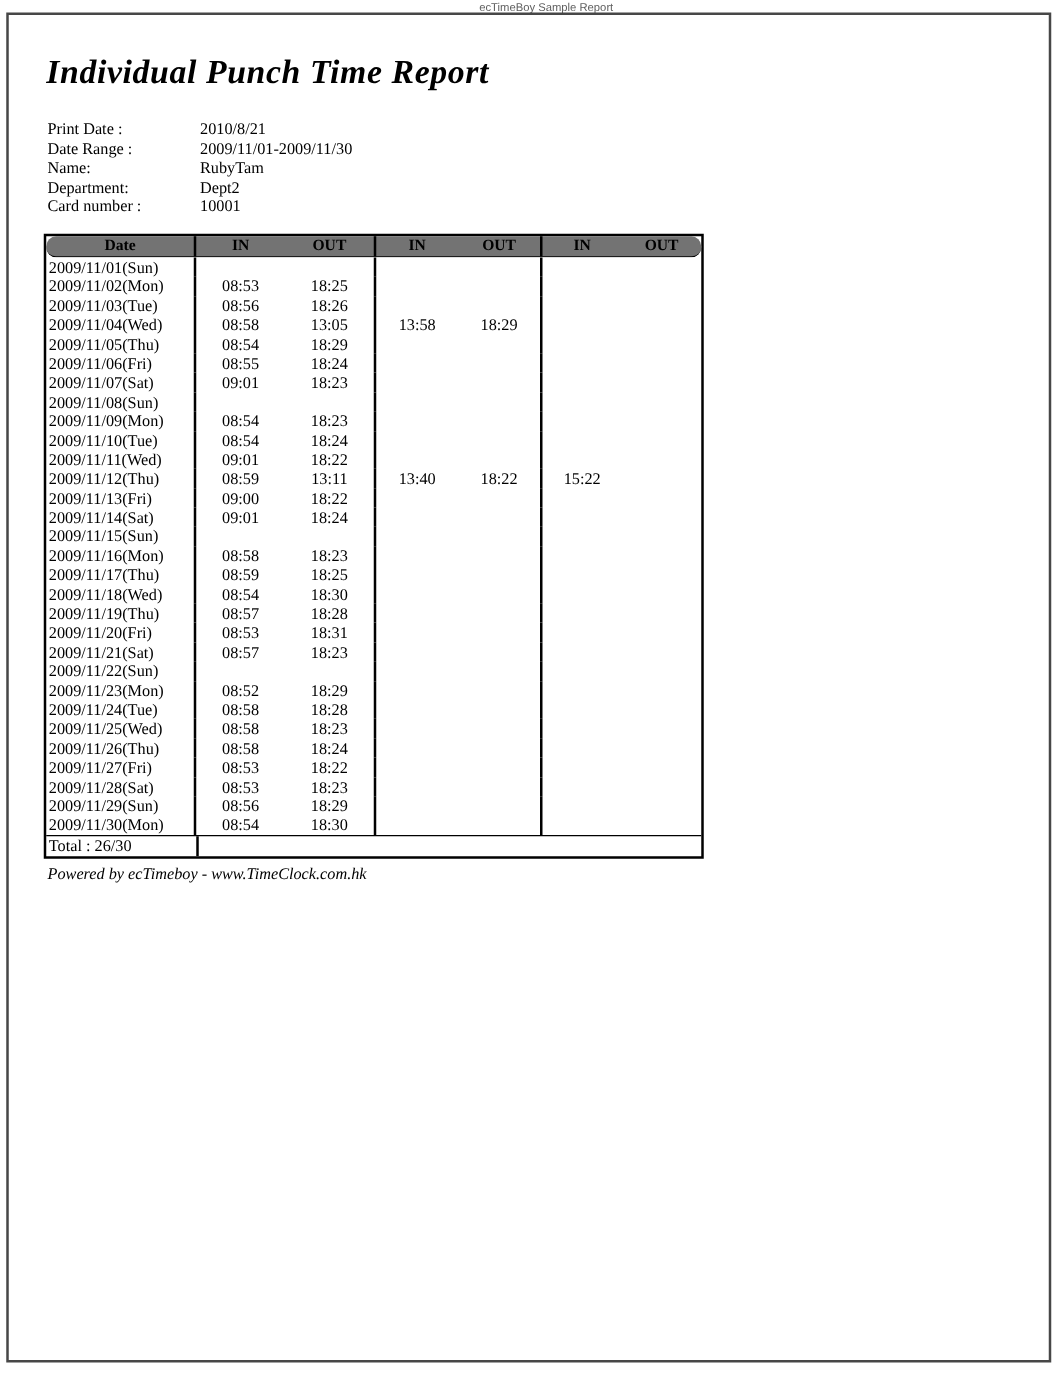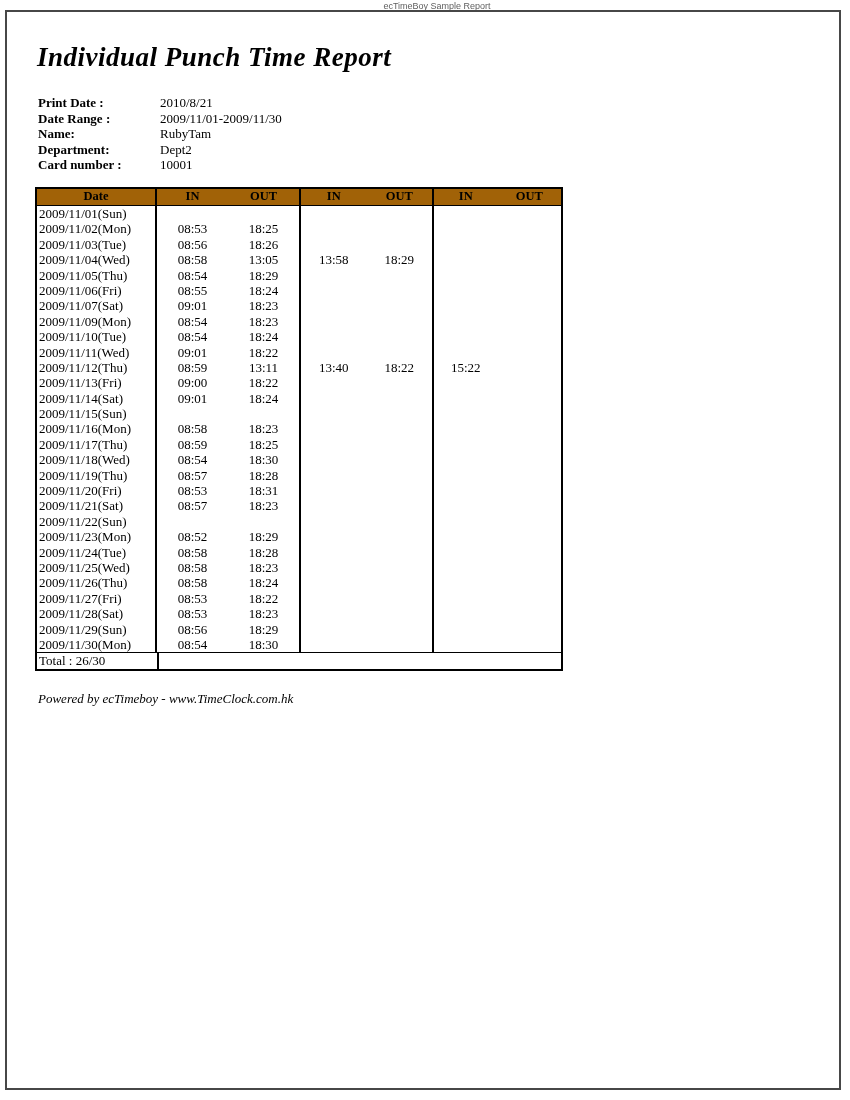--- a/index.html
+++ b/index.html
@@ -50,40 +50,41 @@
     top: 95px;
   }
   .info-row {
     display: flex;
     height: 15.6px;
     line-height: 15.6px;
     font-size: 13px;
   }
   .info-label {
     width: 122px;
-    font-weight: bold;
+    font-weight: normal;
   }
   .punch-table {
     position: absolute;
     left: 35px;
     top: 187px;
     width: 528px;
     box-sizing: border-box;
     border: 2px solid #000;
     font-size: 13px;
     background: #fff;
   }
   .hrow {
     display: flex;
-    background: #a16207;
+    background: #737373;
     height: 16px;
     line-height: 15px;
     border-bottom: 1px solid #000;
     font-weight: bold;
     font-size: 12.5px;
+    border-radius: 8px;
   }
   .c-date { width: 118px; }
   .hrow .c-date { text-align: center; }
   .g {
     display: flex;
     border-left: 2px solid #000;
     box-sizing: border-box;
   }
   .g1 { width: 144px; }
   .g2 { width: 133px; }
@@ -285,20 +286,35 @@
     <div class="g g2">
       <div class="t"></div>
       <div class="t"></div>
     </div>
     <div class="g g3">
       <div class="t"></div>
       <div class="t"></div>
     </div>
   </div>
 
+  <div class="drow">
+    <div class="c-date">2009/11/08(Sun)</div>
+    <div class="g g1">
+      <div class="t"></div>
+      <div class="t"></div>
+    </div>
+    <div class="g g2">
+      <div class="t"></div>
+      <div class="t"></div>
+    </div>
+    <div class="g g3">
+      <div class="t"></div>
+      <div class="t"></div>
+    </div>
+  </div>
 
   <div class="drow">
     <div class="c-date">2009/11/09(Mon)</div>
     <div class="g g1">
       <div class="t">08:54</div>
       <div class="t">18:23</div>
     </div>
     <div class="g g2">
       <div class="t"></div>
       <div class="t"></div>

